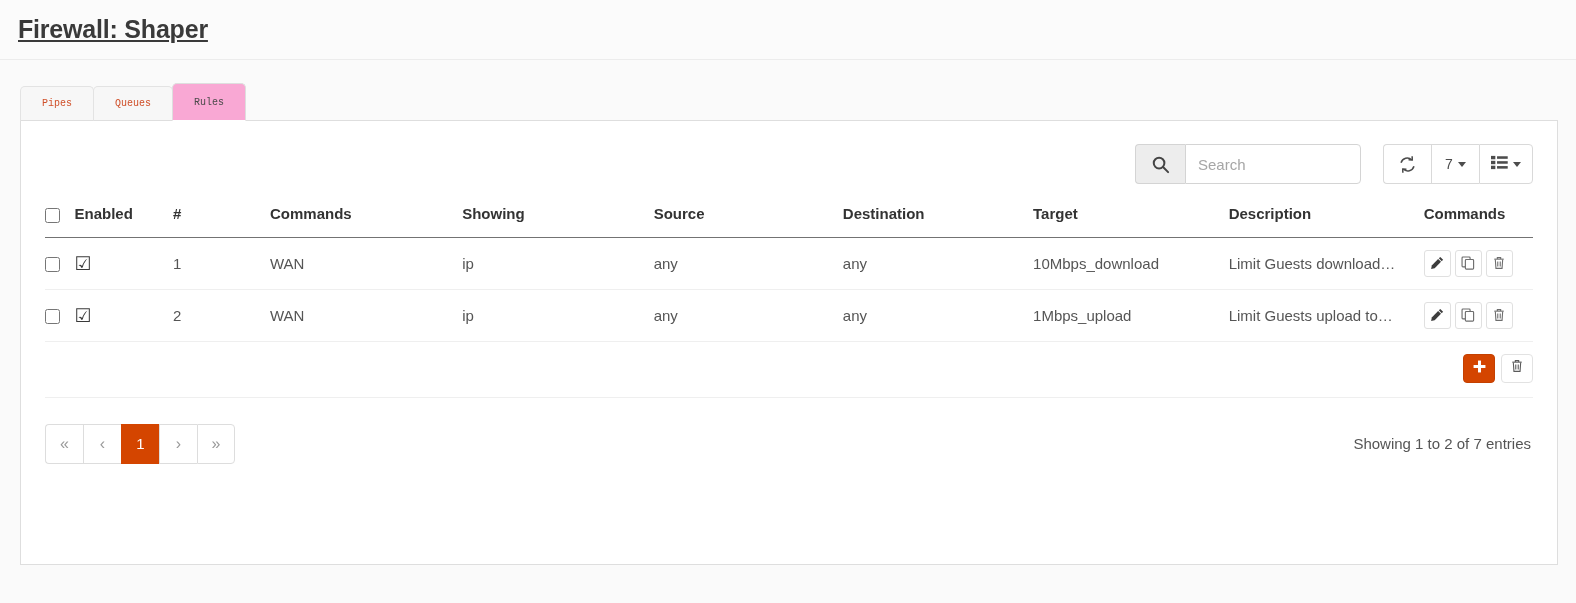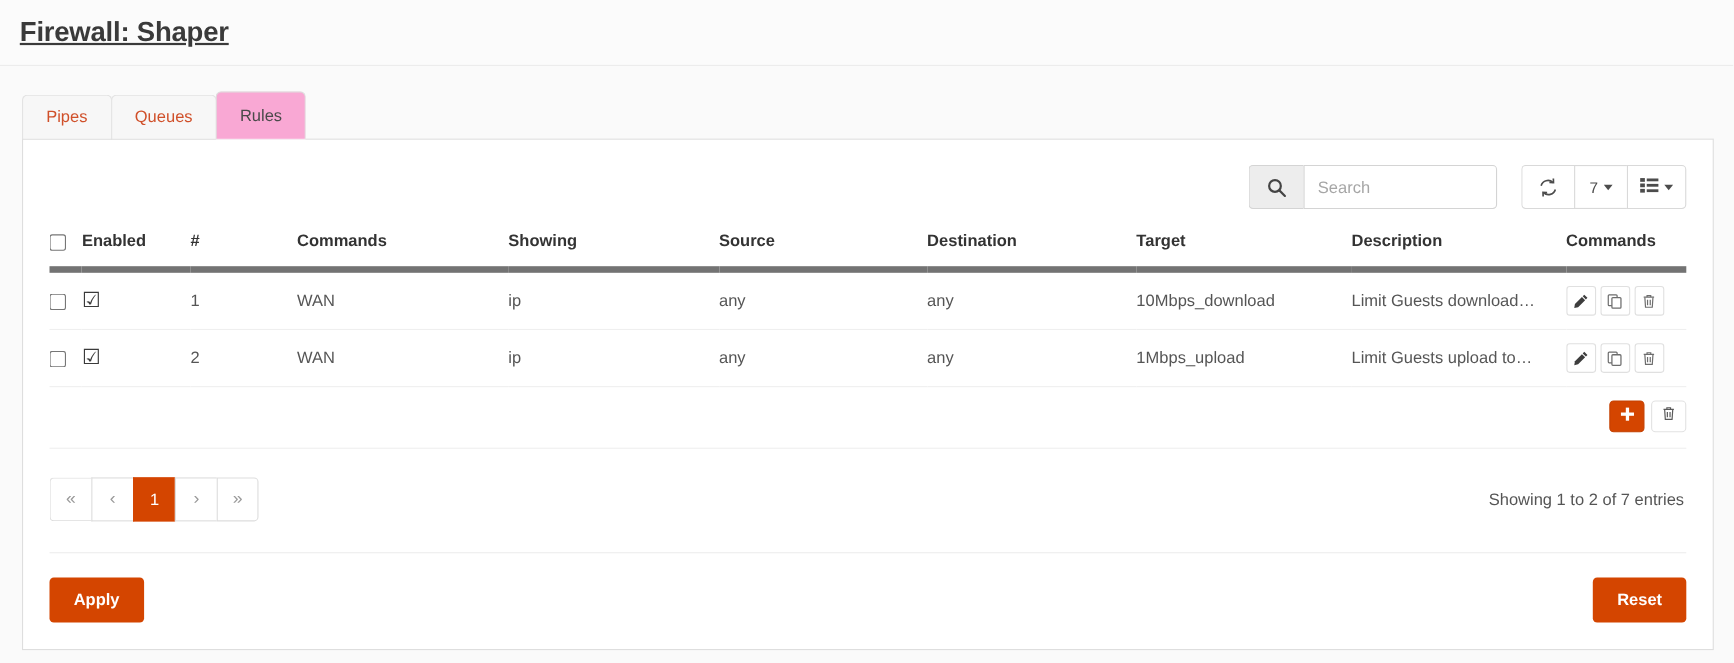--- a/index.html
+++ b/index.html
@@ -27,29 +27,30 @@
     color: #3a3a3a;
     letter-spacing: -0.2px;
     text-decoration: underline;
   }
 
   
   .tabs-wrap { padding: 23px 0 0 20px; background: #fafafa; position: relative; }
   .tabs { display: flex; align-items: flex-end; position: relative; z-index: 2; }
   .tab {
     padding: 11px 21px 10px 21px;
-    font-size: 15px;
+    font-size: 10px;
     color: #d0502a;
     background: #f7f7f7;
     border: 1px solid #e3e3e3;
     border-bottom: 1px solid #dedede;
     border-radius: 5px 5px 0 0;
     margin-right: -1px;
     cursor: pointer;
     line-height: 1.2;
+    font-family: Liberation Mono, monospace;
   }
   .tab.active {
     background: #f9a8d4;
     color: #4a4a4a;
     border: 1px solid #dedede;
     border-bottom: 1px solid #ffffff;
     padding-top: 13px;
     padding-bottom: 11px;
     position: relative;
     z-index: 3;
@@ -114,21 +115,21 @@
   }
 
   
   table.grid { width: 100%; border-collapse: collapse; margin-top: 12px; }
   table.grid th {
     text-align: left;
     font-size: 15px;
     font-weight: bold;
     color: #333;
     padding: 8px 0 14px 0;
-    border-bottom: 6px solid #737373;
+    border-bottom: 1px solid #737373;
     white-space: nowrap;
   }
   table.grid td {
     font-size: 15px;
     color: #555;
     padding: 12px 0 12px 0;
     border-bottom: 1px solid #efefef;
     white-space: nowrap;
   }
   .col-chk   { width: 30px; }
@@ -420,19 +421,15 @@
           <div class="pg">‹</div>
           <div class="pg active">1</div>
           <div class="pg">›</div>
           <div class="pg">»</div>
         </div>
         <div class="showing">Showing 1 to 2 of 7 entries</div>
       </div>
 
     </div>
 
-    <div class="footer">
-      <button class="btn">Apply</button>
-      <button class="btn">Reset</button>
-    </div>
   </div>
 
 </div>
 
 </body></html>

